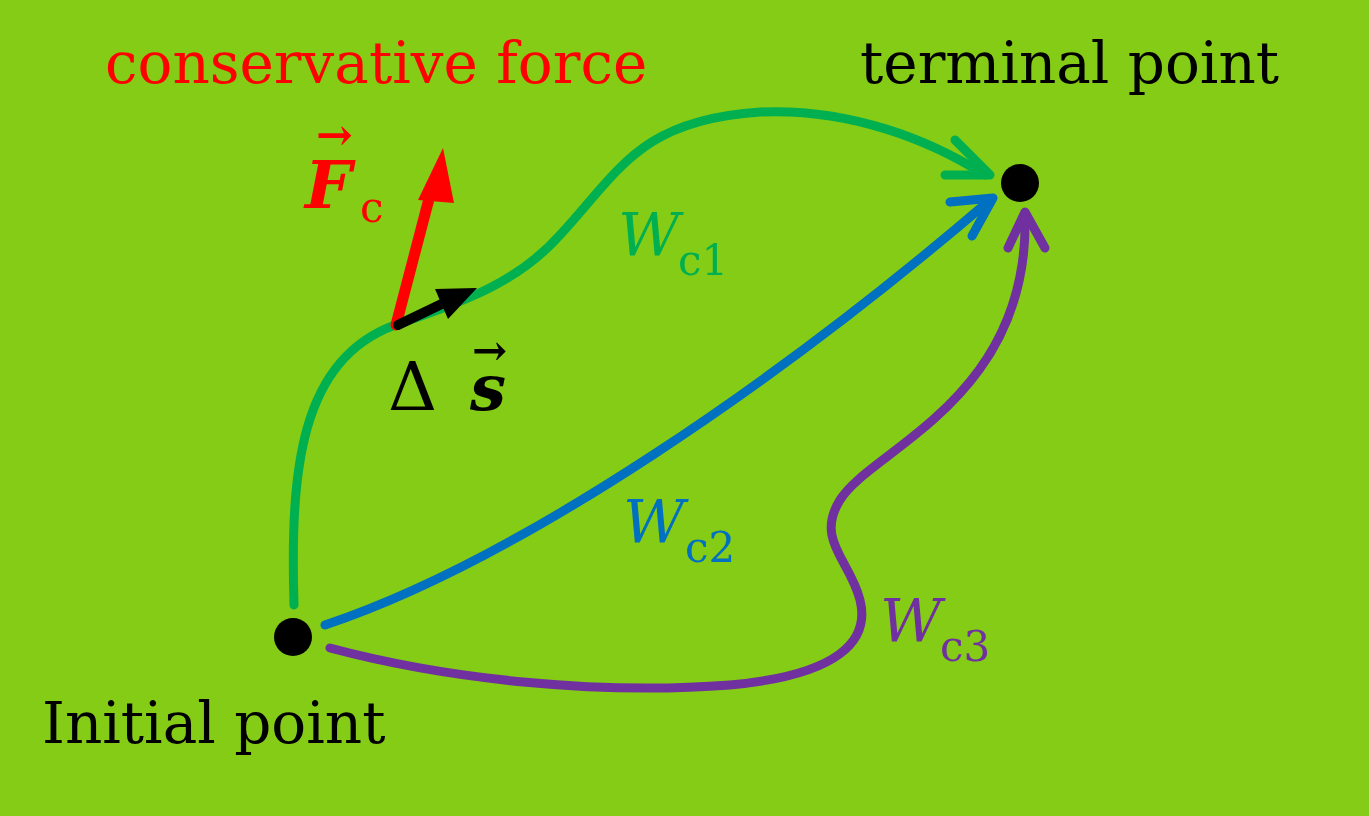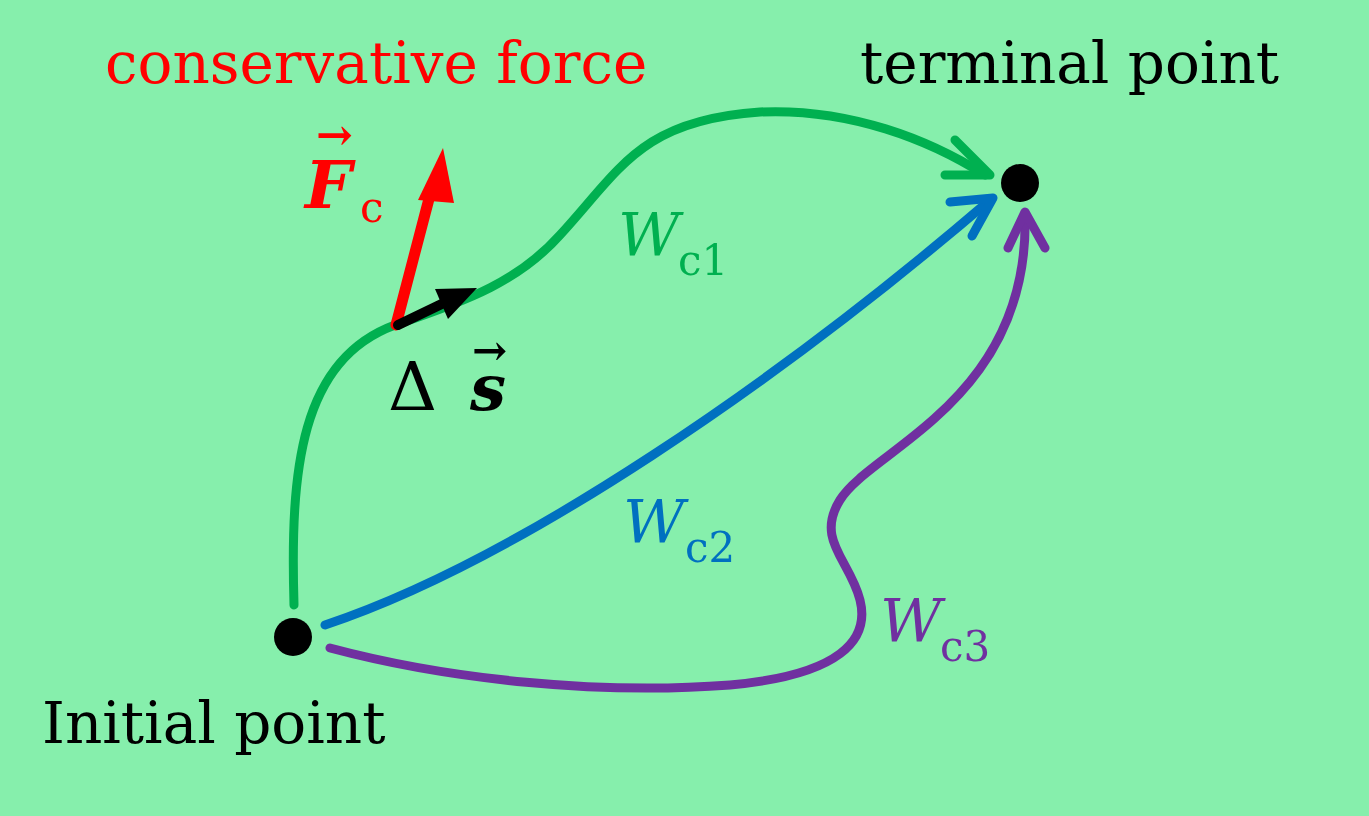--- a/index.html
+++ b/index.html
@@ -1,16 +1,16 @@
 <!DOCTYPE html>
 <html><head>
 <meta charset="utf-8">
 <style>
   html, body { margin: 0; padding: 0; background: #ffffff; }
-  #canvas { position: relative; width: 1369px; height: 816px; overflow: hidden; background: #86efac; }
+  #canvas { position: relative; width: 1369px; height: 816px; overflow: hidden; background: #84cc16; }
   svg { position: absolute; left: 0; top: 0; }
   .lbl { font-family: "DejaVu Serif", "Liberation Serif", serif; }
   .math { font-family: "DejaVu Serif", "Liberation Serif", serif; font-style: italic; }
   .sub { font-family: "DejaVu Serif", "Liberation Serif", serif; font-style: normal; }
 </style>
 </head>
 <body>
 
 <div id="canvas">
 <svg width="1369" height="816" viewBox="0 0 1369 816">

